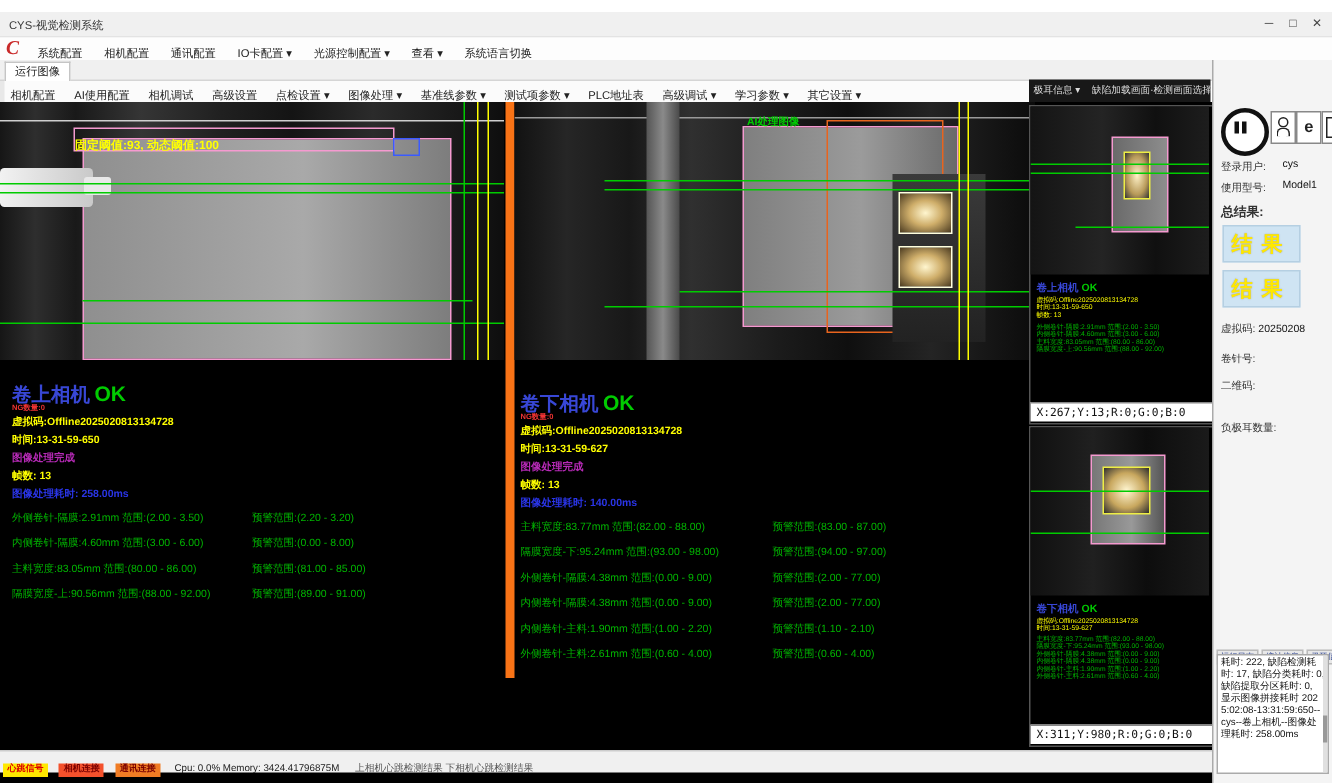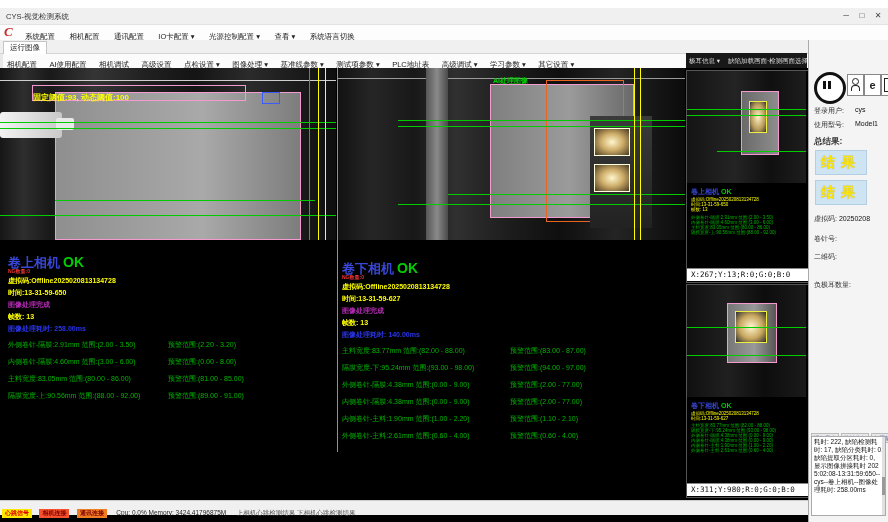--- a/index.html
+++ b/index.html
@@ -126,21 +126,21 @@
         <div class="abs pinkbox" style="left:55px;top:24px;width:244px;height:146px;background:linear-gradient(90deg,#8f8f8f,#a9a9a9 60%,#7d7d7d);"></div>
         <div class="abs" style="left:0;top:44px;width:62px;height:26px;background:linear-gradient(90deg,#f2f2f2,#c9c9c9);border-radius:3px;"></div>
         <div class="abs" style="left:56px;top:50px;width:18px;height:12px;background:#e8e8e8;border-radius:2px;"></div>
         <div class="abs hline" style="left:0;top:54px;width:336px;"></div>
         <div class="abs hline" style="left:0;top:60px;width:336px;"></div>
         <div class="abs hline" style="left:55px;top:132px;width:260px;"></div>
         <div class="abs hline" style="left:0;top:147px;width:336px;"></div>
         <div class="abs vline-y" style="left:318px;top:0;height:172px;"></div>
         <div class="abs vline-y" style="left:325px;top:0;height:172px;"></div>
         <div class="abs vline-g" style="left:309px;top:0;height:172px;"></div>
-        <div class="abs pinkbox" style="left:32px;top:17px;width:212px;height:14px;">
+        <div class="abs pinkbox" style="left:49px;top:17px;width:212px;height:14px;">
           <span class="t-yellow" style="font-size:8px;">固定阈值:93, 动态阈值:100</span>
         </div>
         <div class="abs" style="left:262px;top:24px;width:16px;height:10px;border:1px solid #3a5bff;"></div>
       </div>
 
       <div class="abs" style="left:8px;top:186px;width:326px;height:226px;">
         <div class="abs cam-title" style="left:0;top:0;">
           <span>卷上相机</span><span class="ok">OK</span>
         </div>
         <div class="abs t-red" style="left:0;top:14px;">NG数量:0</div>
@@ -157,21 +157,21 @@
         </div>
         <div class="abs mrow" style="left:0;top:120px;width:326px;">
           <span>主料宽度:83.05mm 范围:(80.00 - 86.00)</span><span class="warn">预警范围:(81.00 - 85.00)</span>
         </div>
         <div class="abs mrow" style="left:0;top:137px;width:326px;">
           <span>隔膜宽度-上:90.56mm 范围:(88.00 - 92.00)</span><span class="warn">预警范围:(89.00 - 91.00)</span>
         </div>
       </div>
     </div>
 
-    <div class="abs" style="left:337px;top:0;width:347px;height:384px;border-left:1px solid #f97316;">
+    <div class="abs" style="left:337px;top:0;width:347px;height:384px;border-left:6px solid #f97316;">
       <div class="abs cam-image" style="left:0;top:0;width:347px;height:172px;background:linear-gradient(90deg,#121212 0%,#262626 10%,#181818 22%,#303030 34%,#1c1c1c 50%,#0f0f0f 64%,#242424 80%,#0b0b0b 100%);">
         <div class="abs" style="left:0;top:10px;width:347px;height:1px;background:#9a9a9a;"></div>
         <div class="abs" style="left:88px;top:0;width:22px;height:172px;background:linear-gradient(90deg,#555,#8a8a8a,#4a4a4a);"></div>
         <div class="abs pinkbox" style="left:152px;top:16px;width:142px;height:132px;background:linear-gradient(90deg,#7f7f7f,#9b9b9b 55%,#6a6a6a);"></div>
         <div class="abs orangebox" style="left:208px;top:12px;width:76px;height:140px;"></div>
         <div class="abs" style="left:252px;top:48px;width:62px;height:112px;background:linear-gradient(180deg,#3a3a3a,#222);"></div>
         <div class="abs" style="left:256px;top:60px;width:34px;height:26px;background:radial-gradient(ellipse at center,#fff6cf 0%,#cfae6a 45%,#4a3a20 100%);border:1px solid #ffd;"></div>
         <div class="abs" style="left:256px;top:96px;width:34px;height:26px;background:radial-gradient(ellipse at center,#fff6cf 0%,#cfae6a 45%,#4a3a20 100%);border:1px solid #ffd;"></div>
         <div class="abs hline" style="left:60px;top:52px;width:287px;"></div>
         <div class="abs hline" style="left:60px;top:58px;width:287px;"></div>

